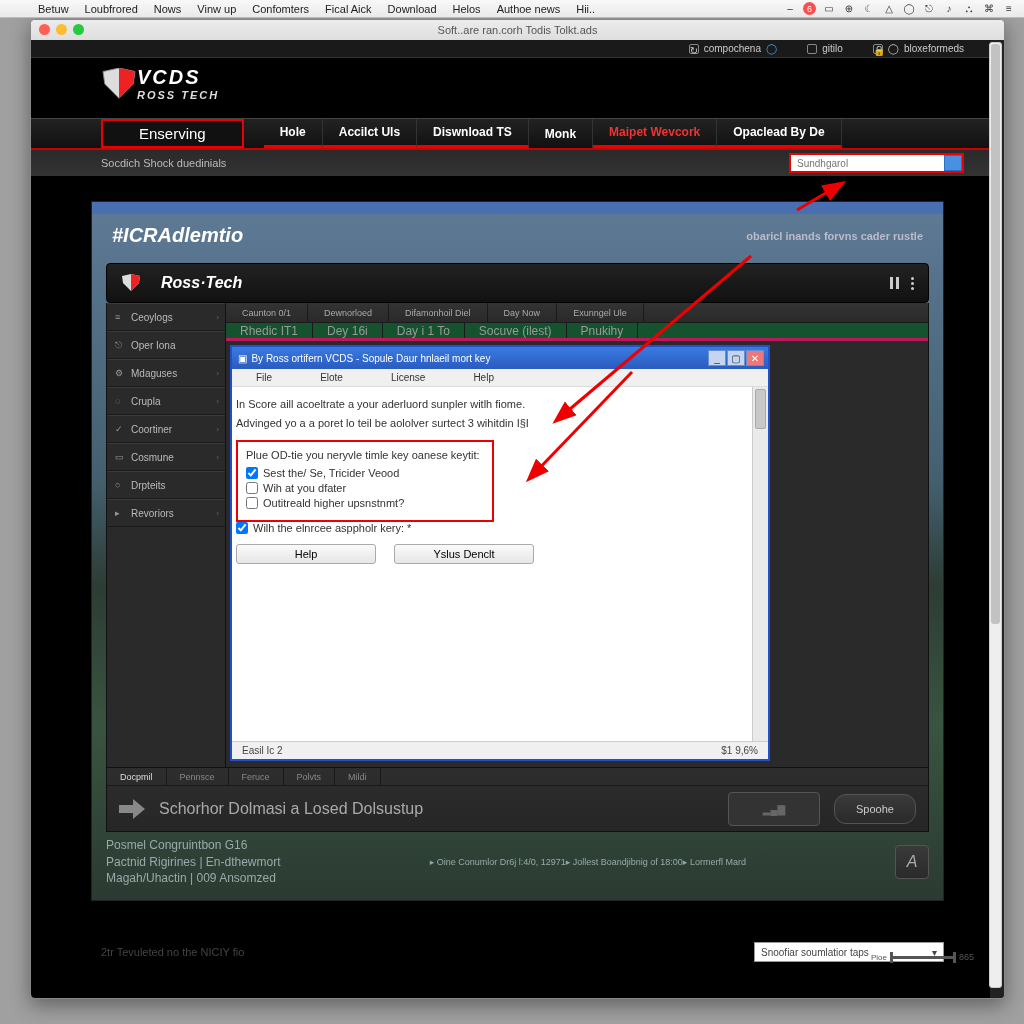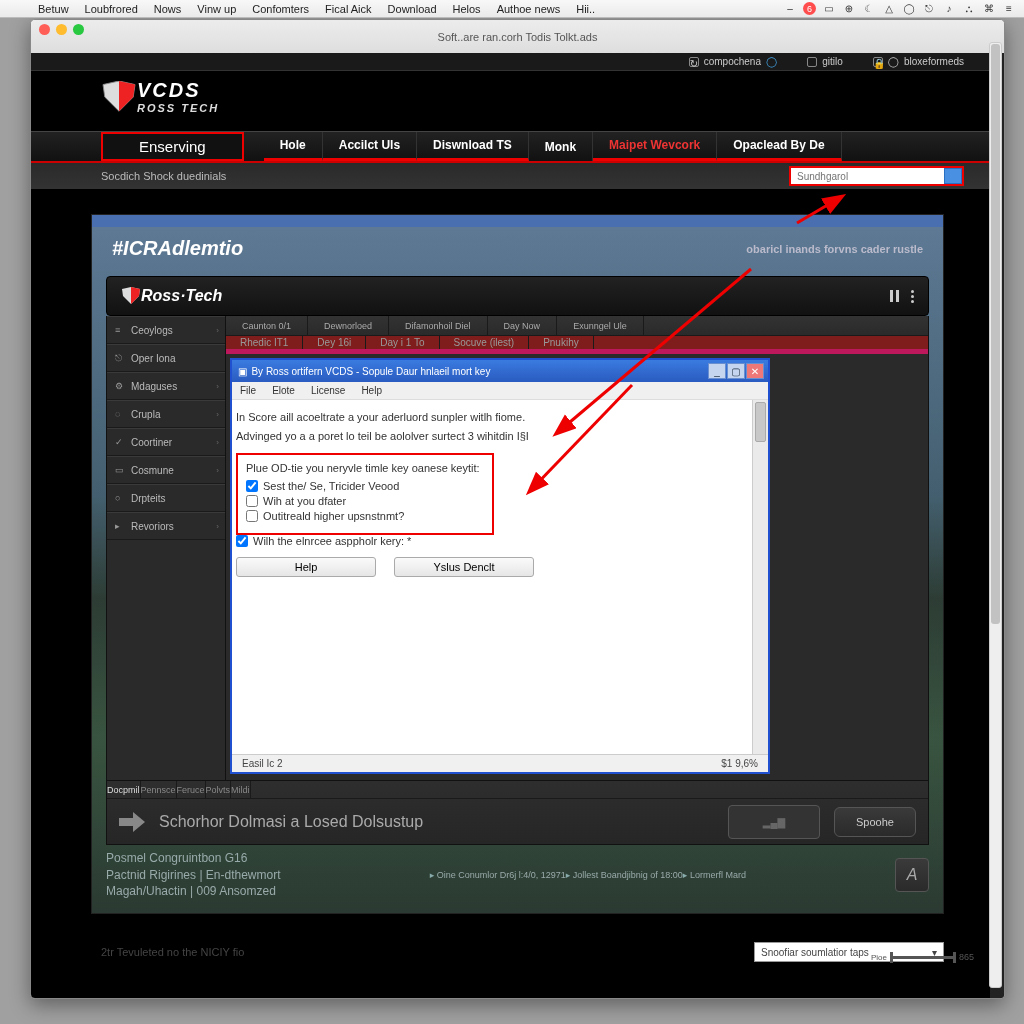--- a/index.html
+++ b/index.html
@@ -8,21 +8,21 @@
 
 .mac-menu{position:absolute;top:0;left:0;right:0;height:18px;background:linear-gradient(#f8f8f8,#eaeaea);display:flex;align-items:center;font-size:11px;color:#222;border-bottom:1px solid #bbb;z-index:100}
 .mac-menu .apple{width:30px;text-align:center;font-size:13px}
 .mac-menu .m{padding:0 8px;cursor:default}
 .mac-tray{margin-left:auto;display:flex;align-items:center;padding-right:8px;gap:6px}
 .mac-tray .ic{width:14px;height:14px;display:inline-flex;align-items:center;justify-content:center;font-size:10px;color:#333}
 .mac-tray .dot-red{display:inline-flex;width:13px;height:13px;border-radius:50%;background:#ff4d4d;color:#fff;font-size:9px;align-items:center;justify-content:center}
 
 
 .browser{position:absolute;top:19px;left:30px;width:975px;height:980px;background:#f2f2f2;border:1px solid #888;border-radius:5px;overflow:hidden;box-shadow:0 6px 20px rgba(0,0,0,.4)}
-.titlebar{height:33px;background:linear-gradient(#ececec,#dedede);display:flex;align-items:center;justify-content:center;position:relative;font-size:11px;color:#555}
+.titlebar{height:20px;background:linear-gradient(#ececec,#dedede);display:flex;align-items:center;justify-content:center;position:relative;font-size:11px;color:#555}
 .traffic{position:absolute;left:8px;top:4px;display:flex;gap:6px}
 .traffic span{width:11px;height:11px;border-radius:50%;display:block}
 .traffic .r{background:#ff5f57}.traffic .y{background:#febc2e}.traffic .g{background:#28c840}
 
 
 .site{height:calc(100% - 20px);background:#000;overflow:hidden;position:relative}
 .utilbar{height:18px;background:#1a1a1a;border-bottom:1px solid #333;display:flex;justify-content:flex-end;align-items:center;padding-right:40px;gap:30px;font-size:10px;color:#ccc}
 .utilbar .u{display:flex;align-items:center;gap:5px}
 .utilbar .uic{width:10px;height:10px;border:1px solid #888;border-radius:2px}
 
@@ -44,71 +44,71 @@
 .search input{border:0;flex:1;font-size:10px;padding:0 6px;outline:none;color:#888}
 .search .go{width:18px;height:16px;background:#4a90e2;border:1px solid #2a70c2}
 
 
 .content{margin:25px 60px 0 60px;background:linear-gradient(to bottom,#3a4a5a 0%,#384858 13%,#334050 100%);border:1px solid #222;height:700px;position:relative;overflow:hidden}
 .bluebar{height:12px;background:#4a6fb0}
 .pagetitle{color:#fff;font-size:20px;font-weight:700;font-style:italic;padding:10px 20px;display:flex;align-items:center;justify-content:space-between}
 .pagetitle .sub{font-size:11px;font-weight:700;font-style:normal;color:#bbc}
 
 .rtbar{background:linear-gradient(#222,#111);margin:6px 14px 0 14px;height:40px;display:flex;align-items:center;justify-content:space-between;padding:0 14px;border:1px solid #000;border-radius:4px}
-.rtlogo{display:flex;align-items:flex-start;gap:0;color:#fff;font-weight:700;font-style:italic;font-size:16px}
+.rtlogo{display:flex;align-items:flex-start;gap:20px;color:#fff;font-weight:700;font-style:italic;font-size:16px}
 .rtlogo .sh{width:20px;height:18px}
 .rtctrl{display:flex;gap:12px;color:#ccc}
 .rtctrl .pause{display:flex;gap:3px}
 .rtctrl .pause span{width:3px;height:12px;background:#ccc}
 .rtctrl .dots{display:flex;flex-direction:column;gap:2px}
 .rtctrl .dots span{width:3px;height:3px;border-radius:50%;background:#ccc}
 
 .app{display:flex;margin:0 14px;height:465px}
 .sidenav{width:120px;background:#2a2a2a;border:1px solid #111;border-top:0}
 .sidenav .it{height:28px;border-bottom:1px solid #1a1a1a;border-top:1px solid #3a3a3a;display:flex;align-items:center;padding:0 8px;font-size:10px;color:#bbb;gap:6px;position:relative}
 .sidenav .it .ico{width:10px;height:10px;color:#999;font-size:9px}
 .sidenav .it .chev{position:absolute;right:6px;color:#666;font-size:8px}
 
 .main{flex:1;background:#2a2a2a;border:1px solid #111;border-left:0;border-top:0;position:relative}
 .tabrow1{height:20px;background:linear-gradient(#333,#2a2a2a);display:flex;font-size:9px;color:#aaa;border-bottom:1px solid #1a1a1a}
 .tabrow1 .t{padding:0 16px;display:flex;align-items:center;border-right:1px solid #1a1a1a}
-.tabrow2{height:18px;background:#7f1d1d;display:flex;font-size:10px;color:#999;border-bottom:5px solid #be185d}
+.tabrow2{height:18px;background:#14532d;display:flex;font-size:12px;color:#999;border-bottom:3px solid #be185d}
 .tabrow2 .t{padding:0 14px;display:flex;align-items:center;border-right:1px solid #1a1a1a}
 
 
 .dialog{position:absolute;top:42px;left:4px;width:540px;height:416px;background:#fff;border:2px solid #2050d0}
 .dlg-title{height:22px;background:linear-gradient(#3a7be0,#2a5bc0);display:flex;align-items:center;justify-content:space-between;padding:0 4px 0 6px}
 .dlg-title .tt{color:#fff;font-size:10px;display:flex;align-items:center;gap:4px}
 .dlg-title .wbtns{display:flex;gap:1px}
 .dlg-title .wb{width:18px;height:16px;background:#c5d5f0;border:1px solid #6a8fd0;font-size:10px;display:flex;align-items:center;justify-content:center;color:#234}
 .dlg-title .wb.x{background:#e77;color:#fff}
 .dlg-menu{height:18px;background:#f0f0f0;border-bottom:1px solid #ddd;display:flex;font-size:10px;color:#333}
-.dlg-menu .m{padding:0 8px;display:flex;align-items:center}
+.dlg-menu .m{padding:0 24px;display:flex;align-items:center}
 .dlg-body{padding:10px 4px;font-size:11px;color:#333;position:relative;height:calc(100% - 58px)}
 .dlg-body p{margin-bottom:4px;line-height:1.4}
 .redbox{border:2px solid #e00;padding:6px 8px 8px 8px;margin-top:8px;width:258px}
 .cb{display:flex;align-items:center;gap:5px;font-size:11px;margin:3px 0}
 .cb input{width:12px;height:12px}
 .dlg-btns{display:flex;gap:18px;margin-top:10px}
 .dlg-btns button{width:140px;height:20px;background:linear-gradient(#fafafa,#e6e6e6);border:1px solid #aaa;border-radius:3px;font-size:11px;cursor:pointer}
 .dlg-scroll{position:absolute;right:0;top:0;width:16px;height:100%;background:#eaeaea;border-left:1px solid #ccc}
 .dlg-scroll .th{margin:2px;height:40px;background:#c8c8c8;border:1px solid #aaa;border-radius:2px}
 .dlg-status{height:18px;background:#f0f0f0;border-top:1px solid #ccc;display:flex;justify-content:space-between;padding:0 10px;font-size:10px;color:#444;align-items:center}
 .content .bgimg{position:absolute;inset:0;background:linear-gradient(to bottom,#6a8aaa 0%,#486878 40%,#2a3a2a 55%,#3a5a3a 75%,#283828 100%);opacity:.75;z-index:0}
 .content>*{position:relative;z-index:1}
 
 .bottombar{margin:0 14px;background:linear-gradient(#2e2e2e,#262626);border:1px solid #111;border-top:0;height:64px}
 .bottabs{height:18px;display:flex;font-size:9px;color:#888;border-bottom:1px solid #1a1a1a}
-.bottabs .t{padding:0 0;display:flex;align-items:center;border-right:1px solid #1a1a1a}
+.bottabs .t{padding:0 13px;display:flex;align-items:center;border-right:1px solid #1a1a1a}
 .bottabs .t.a{color:#ddd}
 .botmain{height:46px;display:flex;align-items:center;padding:0 12px;gap:14px;justify-content:space-between}
 .botmain .arrw{width:26px;height:22px}
 .botmain .bl{color:#aaa;font-size:16px;flex:1}
 .botmain .thumb{width:92px;height:34px;background:#333;border:1px solid #555;border-radius:4px;display:flex;align-items:center;justify-content:center}
-.botmain .btn{width:82px;height:30px;background:linear-gradient(#3a3a3a,#2a2a2a);border:1px solid #555;border-radius:6px;color:#ccc;font-size:11px;display:flex;align-items:center;justify-content:center}
+.botmain .btn{width:82px;height:30px;background:linear-gradient(#3a3a3a,#2a2a2a);border:1px solid #555;border-radius:12px;color:#ccc;font-size:11px;display:flex;align-items:center;justify-content:center}
 
 .ftr{margin:8px 14px 0 14px;height:44px;display:flex;justify-content:space-between;align-items:center}
 .ftr .fl{font-size:12px;color:#9aa;line-height:1.4}
 .ftr .fc{display:flex;font-size:9px;color:#9aa}
 .ftr .fc span::before{content:"▸ ";color:#8aa}
 .ftr .fr{width:34px;height:34px;background:linear-gradient(#3a3a3a,#2a2a2a);border:1px solid #555;border-radius:4px;display:flex;align-items:center;justify-content:center;color:#aaa;font-style:italic;font-size:16px}
 
 
 .arrow{position:absolute;z-index:50}
 .arrow svg{overflow:visible}

